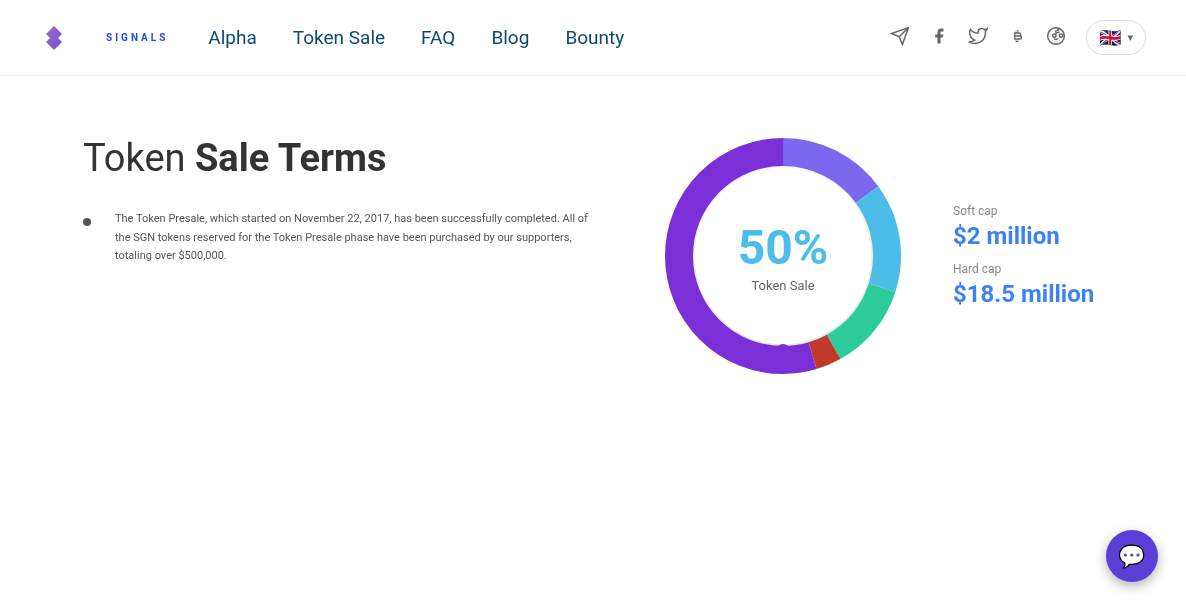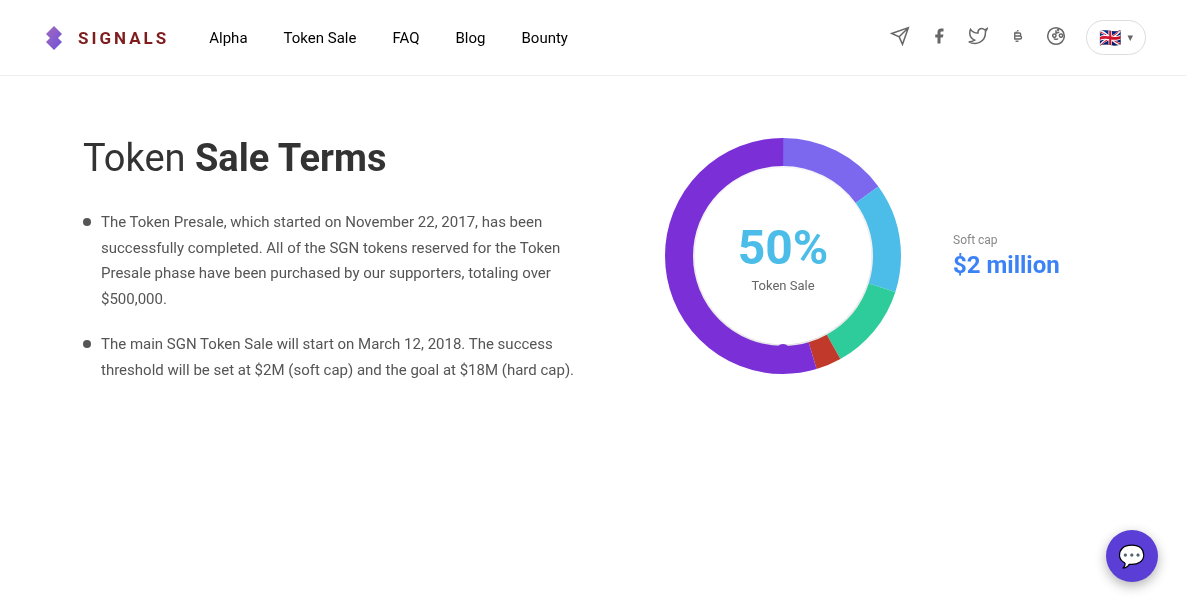--- a/index.html
+++ b/index.html
@@ -7,23 +7,23 @@
 
     
     nav {
       display: flex; align-items: center;
       padding: 0 40px; height: 76px;
       border-bottom: 1px solid #eee;
       position: relative;
     }
     .nav-logo { display: flex; align-items: center; margin-right: 40px; }
     .logo-icon { width: 28px; height: 28px; margin-right: 10px; }
-    .logo-text { font-size: 17px; font-weight: 700; letter-spacing: 3px; color: #7f1d1d; }
+    .logo-text { font-size: 10px; font-weight: 700; letter-spacing: 3px; color: #1d4ed8; margin-left: 28px; }
     .nav-links { display: flex; gap: 36px; flex: 1; }
-    .nav-link { font-size: 15px; color: #000000; text-decoration: none; cursor: pointer; }
+    .nav-link { font-size: 19px; color: #0c4a6e; text-decoration: none; cursor: pointer; }
     .nav-right { display: flex; align-items: center; gap: 20px; margin-left: auto; }
     .nav-icon { font-size: 18px; color: #555; cursor: pointer; }
     .lang-btn {
       display: flex; align-items: center; gap: 6px;
       border: 1px solid #ddd; border-radius: 20px;
       padding: 6px 12px; cursor: pointer; font-size: 14px;
     }
     .lang-flag { font-size: 18px; }
     .chevron { font-size: 11px; color: #666; }
 
@@ -32,21 +32,21 @@
       max-width: 1100px; margin: 0 auto;
       padding: 60px 40px;
       display: flex; align-items: flex-start; gap: 60px;
     }
     .left-col { flex: 1; max-width: 520px; }
     .page-title { font-size: 38px; margin-bottom: 30px; }
     .page-title span.regular { font-weight: 400; }
     .page-title span.bold { font-weight: 700; }
     .description { font-size: 15px; line-height: 1.7; color: #555; margin-bottom: 24px; }
     .bullet-list { list-style: none; padding: 0; }
-    .bullet-list li { display: flex; gap: 10px; align-items: flex-start; font-size: 15px; line-height: 1.7; color: #555; margin-bottom: 20px; }
+    .bullet-list li { display: flex; gap: 24px; align-items: flex-start; font-size: 11px; line-height: 1.7; color: #555; margin-bottom: 20px; }
     .bullet { min-width: 8px; min-height: 8px; width: 8px; height: 8px; background: #555; border-radius: 50%; margin-top: 8px; }
 
     
     .right-col { display: flex; align-items: center; gap: 50px; flex-shrink: 0; }
 
     
     .donut-wrapper { position: relative; width: 240px; height: 240px; }
     .donut-svg { width: 240px; height: 240px; }
     .donut-center {
       position: absolute; top: 50%; left: 50%; transform: translate(-50%, -50%);
@@ -142,24 +142,20 @@
 
   <div class="left-col">
     <h1 class="page-title">
       <span class="regular">Token </span><span class="bold">Sale Terms</span>
     </h1>
     <ul class="bullet-list">
       <li>
         <span class="bullet"></span>
         <span>The Token Presale, which started on November 22, 2017, has been successfully completed. All of the SGN tokens reserved for the Token Presale phase have been purchased by our supporters, totaling over $500,000.</span>
       </li>
-      <li>
-        <span class="bullet"></span>
-        <span>The main SGN Token Sale will start on March 12, 2018. The success threshold will be set at $2M (soft cap) and the goal at $18M (hard cap).</span>
-      </li>
     </ul>
   </div>
 
   <div class="right-col">
     <div class="donut-wrapper">
       <svg class="donut-svg" viewBox="0 0 240 240">
 
         <defs>
           <filter id="shadow" x="-20%" y="-20%" width="140%" height="140%">
             <feDropShadow dx="0" dy="4" stdDeviation="8" flood-color="rgba(0,0,0,0.15)"></feDropShadow>
@@ -186,20 +182,24 @@
         <div class="donut-pct">50%</div>
         <div class="donut-label">Token Sale</div>
       </div>
     </div>
 
     <div class="stats-col">
       <div class="stat-item">
         <div class="stat-label">Soft cap</div>
         <div class="stat-value">$2 million</div>
       </div>
+      <div class="stat-item">
+        <div class="stat-label">Hard cap</div>
+        <div class="stat-value">$18.5 million</div>
+      </div>
     </div>
   </div>
 
 </div>
 
 <div class="chat-bubble">
   <span class="chat-bubble-icon">💬</span>
 </div>
 
 </body></html>

